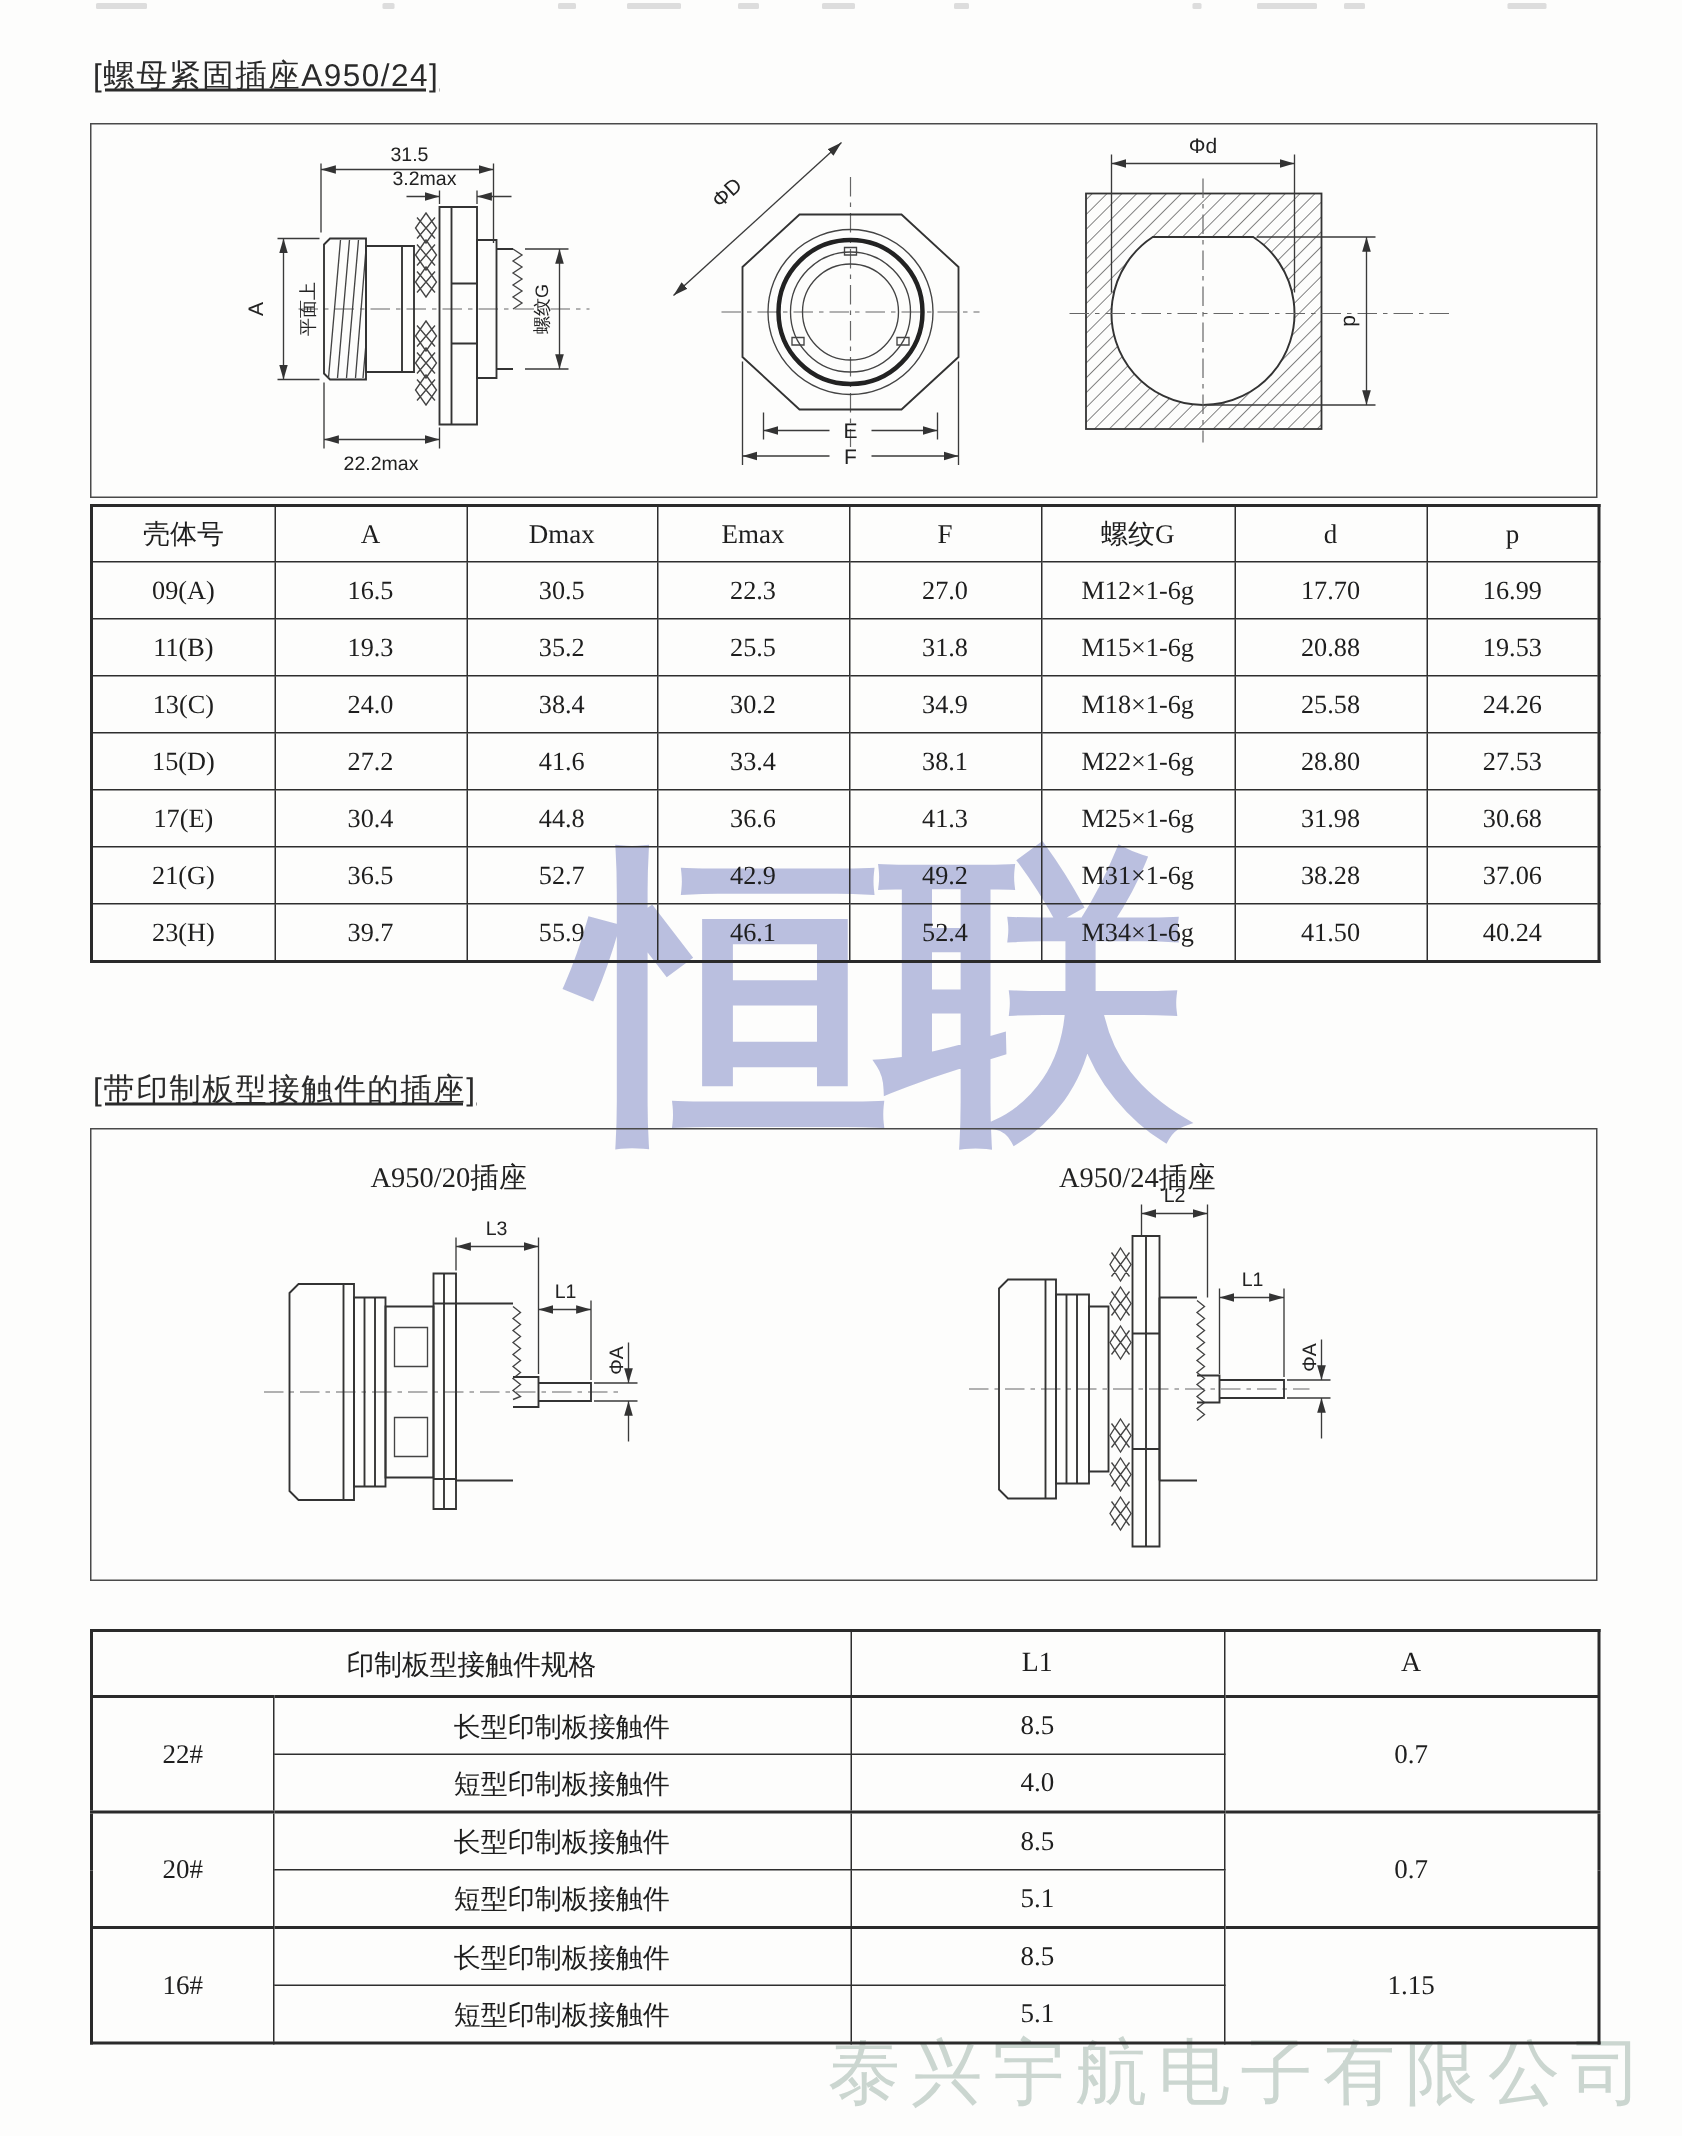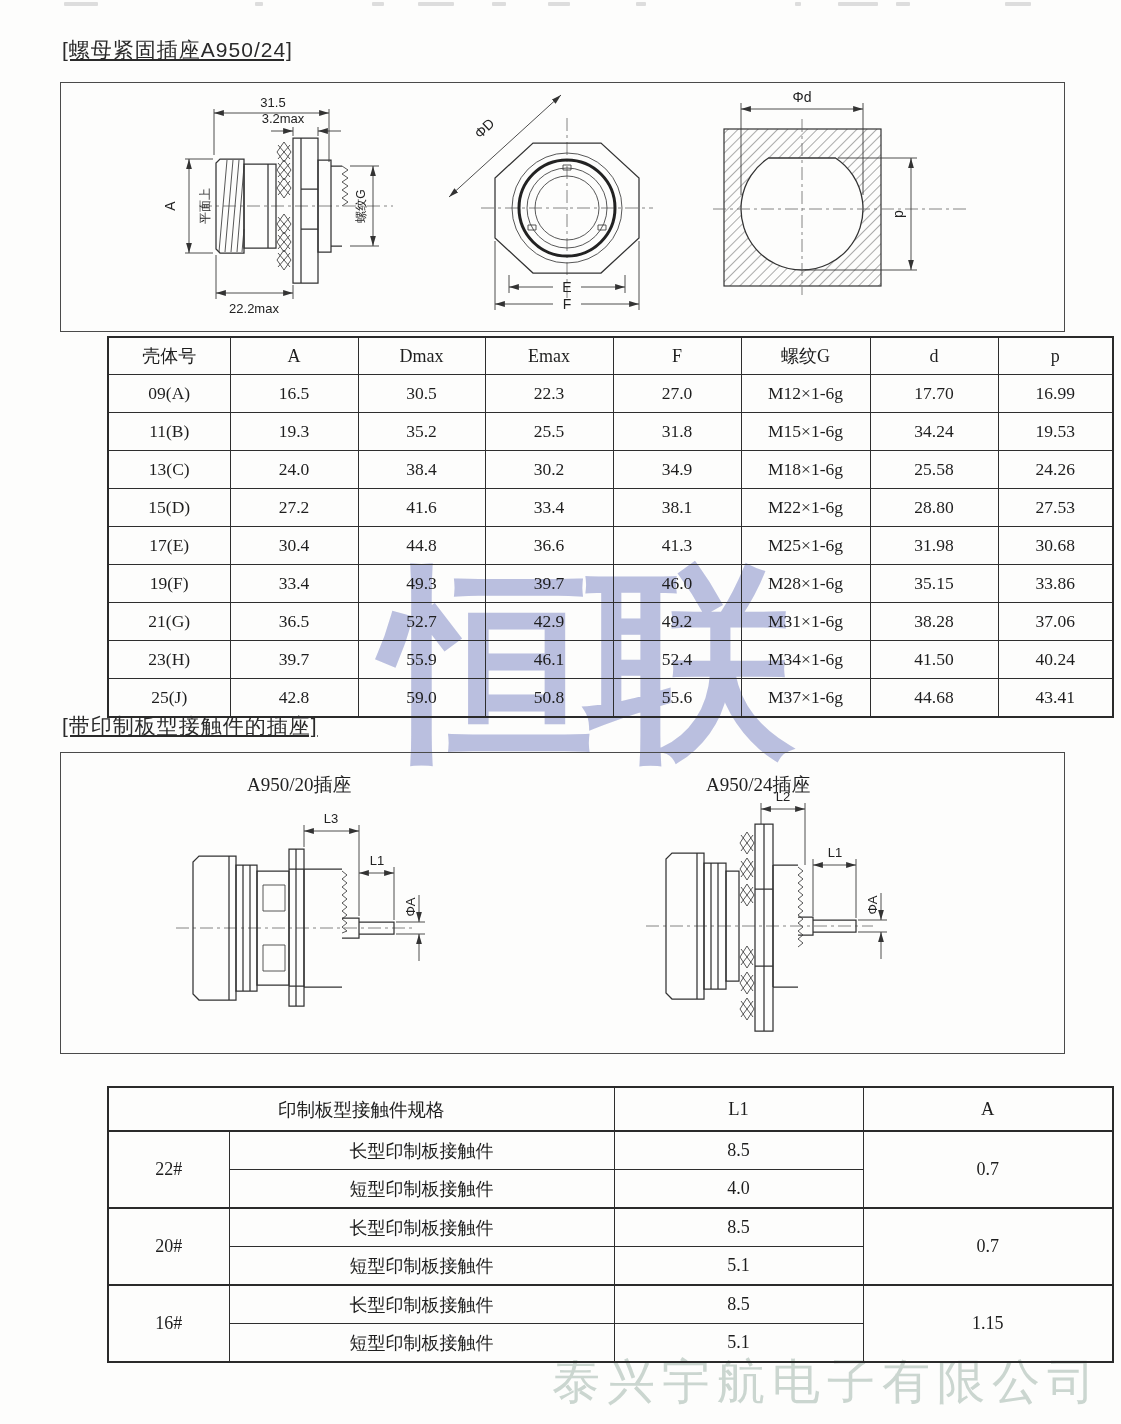--- a/index.html
+++ b/index.html
@@ -25,21 +25,21 @@
   svg .thin{stroke:#444;stroke-width:0.9;fill:none;}
   svg .thick{stroke:#222;stroke-width:3;fill:none;}
   svg .cl{stroke:#666;stroke-width:0.8;fill:none;stroke-dasharray:13 4 3 4;}
   svg .dim{stroke:#3a3a3a;stroke-width:0.9;fill:none;}
   svg text{font-family:"Liberation Sans",sans-serif;fill:#222;font-size:13px;}
   svg text.big{font-size:14px;}
   svg text.cjk{font-size:12px;}
   svg text.title{font-family:"Liberation Serif",serif;font-size:19px;}
   
   .tblwrap{position:absolute;left:60px;}
-  table{border-collapse:collapse;table-layout:fixed;width:1005px;background:transparent;margin-left:47px;}
+  table{border-collapse:collapse;table-layout:fixed;width:1005px;background:transparent;}
   th,td{border:1.5px solid #2e2e2e;text-align:center;vertical-align:middle;
         font-family:"Liberation Serif",serif;font-weight:normal;padding:0;}
   #t1{border:2.2px solid #2a2a2a;}
   #t1 th{height:36px;font-size:18px;}
   #t1 td{height:37px;font-size:17.5px;}
   #t2{border:2.4px solid #2a2a2a;}
   #t2 th{height:42px;font-size:18.5px;}
   #t2 td{height:37px;font-size:18px;}
   #t2 tr.grp td{border-top:2.4px solid #2a2a2a;}
   
@@ -202,21 +202,21 @@
             <td>17.70</td>
             <td>16.99</td>
           </tr>
           <tr>
             <td>11(B)</td>
             <td>19.3</td>
             <td>35.2</td>
             <td>25.5</td>
             <td>31.8</td>
             <td>M15×1-6g</td>
-            <td>34.24</td>
+            <td>20.88</td>
             <td>19.53</td>
           </tr>
           <tr>
             <td>13(C)</td>
             <td>24.0</td>
             <td>38.4</td>
             <td>30.2</td>
             <td>34.9</td>
             <td>M18×1-6g</td>
             <td>25.58</td>
@@ -236,58 +236,38 @@
             <td>17(E)</td>
             <td>30.4</td>
             <td>44.8</td>
             <td>36.6</td>
             <td>41.3</td>
             <td>M25×1-6g</td>
             <td>31.98</td>
             <td>30.68</td>
           </tr>
           <tr>
-            <td>19(F)</td>
-            <td>33.4</td>
-            <td>49.3</td>
-            <td>39.7</td>
-            <td>46.0</td>
-            <td>M28×1-6g</td>
-            <td>35.15</td>
-            <td>33.86</td>
-          </tr>
-          <tr>
             <td>21(G)</td>
             <td>36.5</td>
             <td>52.7</td>
             <td>42.9</td>
             <td>49.2</td>
             <td>M31×1-6g</td>
             <td>38.28</td>
             <td>37.06</td>
           </tr>
           <tr>
             <td>23(H)</td>
             <td>39.7</td>
             <td>55.9</td>
             <td>46.1</td>
             <td>52.4</td>
             <td>M34×1-6g</td>
             <td>41.50</td>
             <td>40.24</td>
-          </tr>
-          <tr>
-            <td>25(J)</td>
-            <td>42.8</td>
-            <td>59.0</td>
-            <td>50.8</td>
-            <td>55.6</td>
-            <td>M37×1-6g</td>
-            <td>44.68</td>
-            <td>43.41</td>
           </tr>
         </tbody>
     </table>
   </div>
 
   <div class="sec-title" style="top:712px;">[带印制板型接触件的插座]</div>
 
   <div id="box2" class="dbox">
     <svg width="1001" height="298" viewBox="0 0 1001 298">
       <defs>

